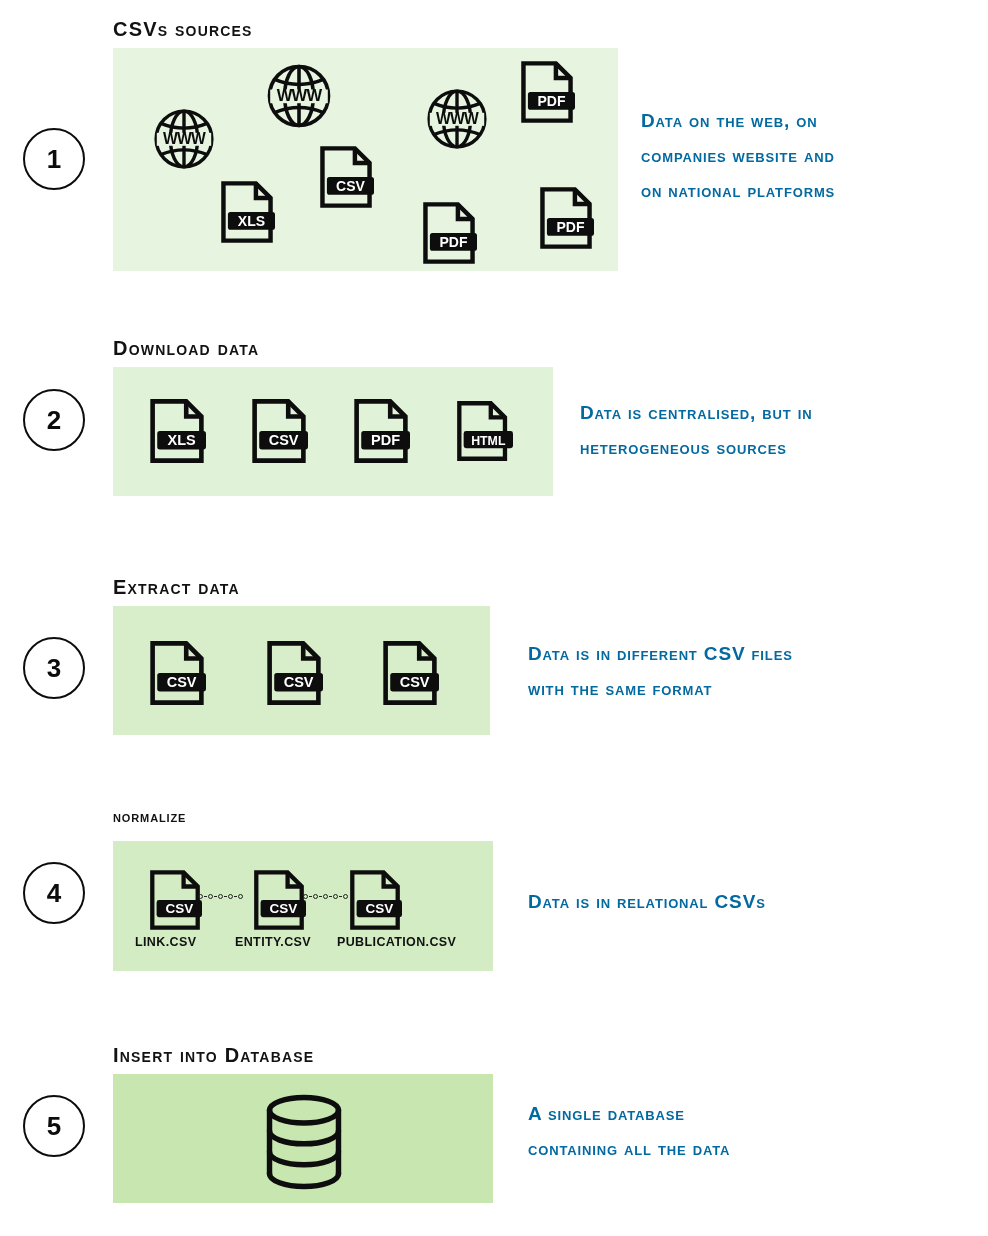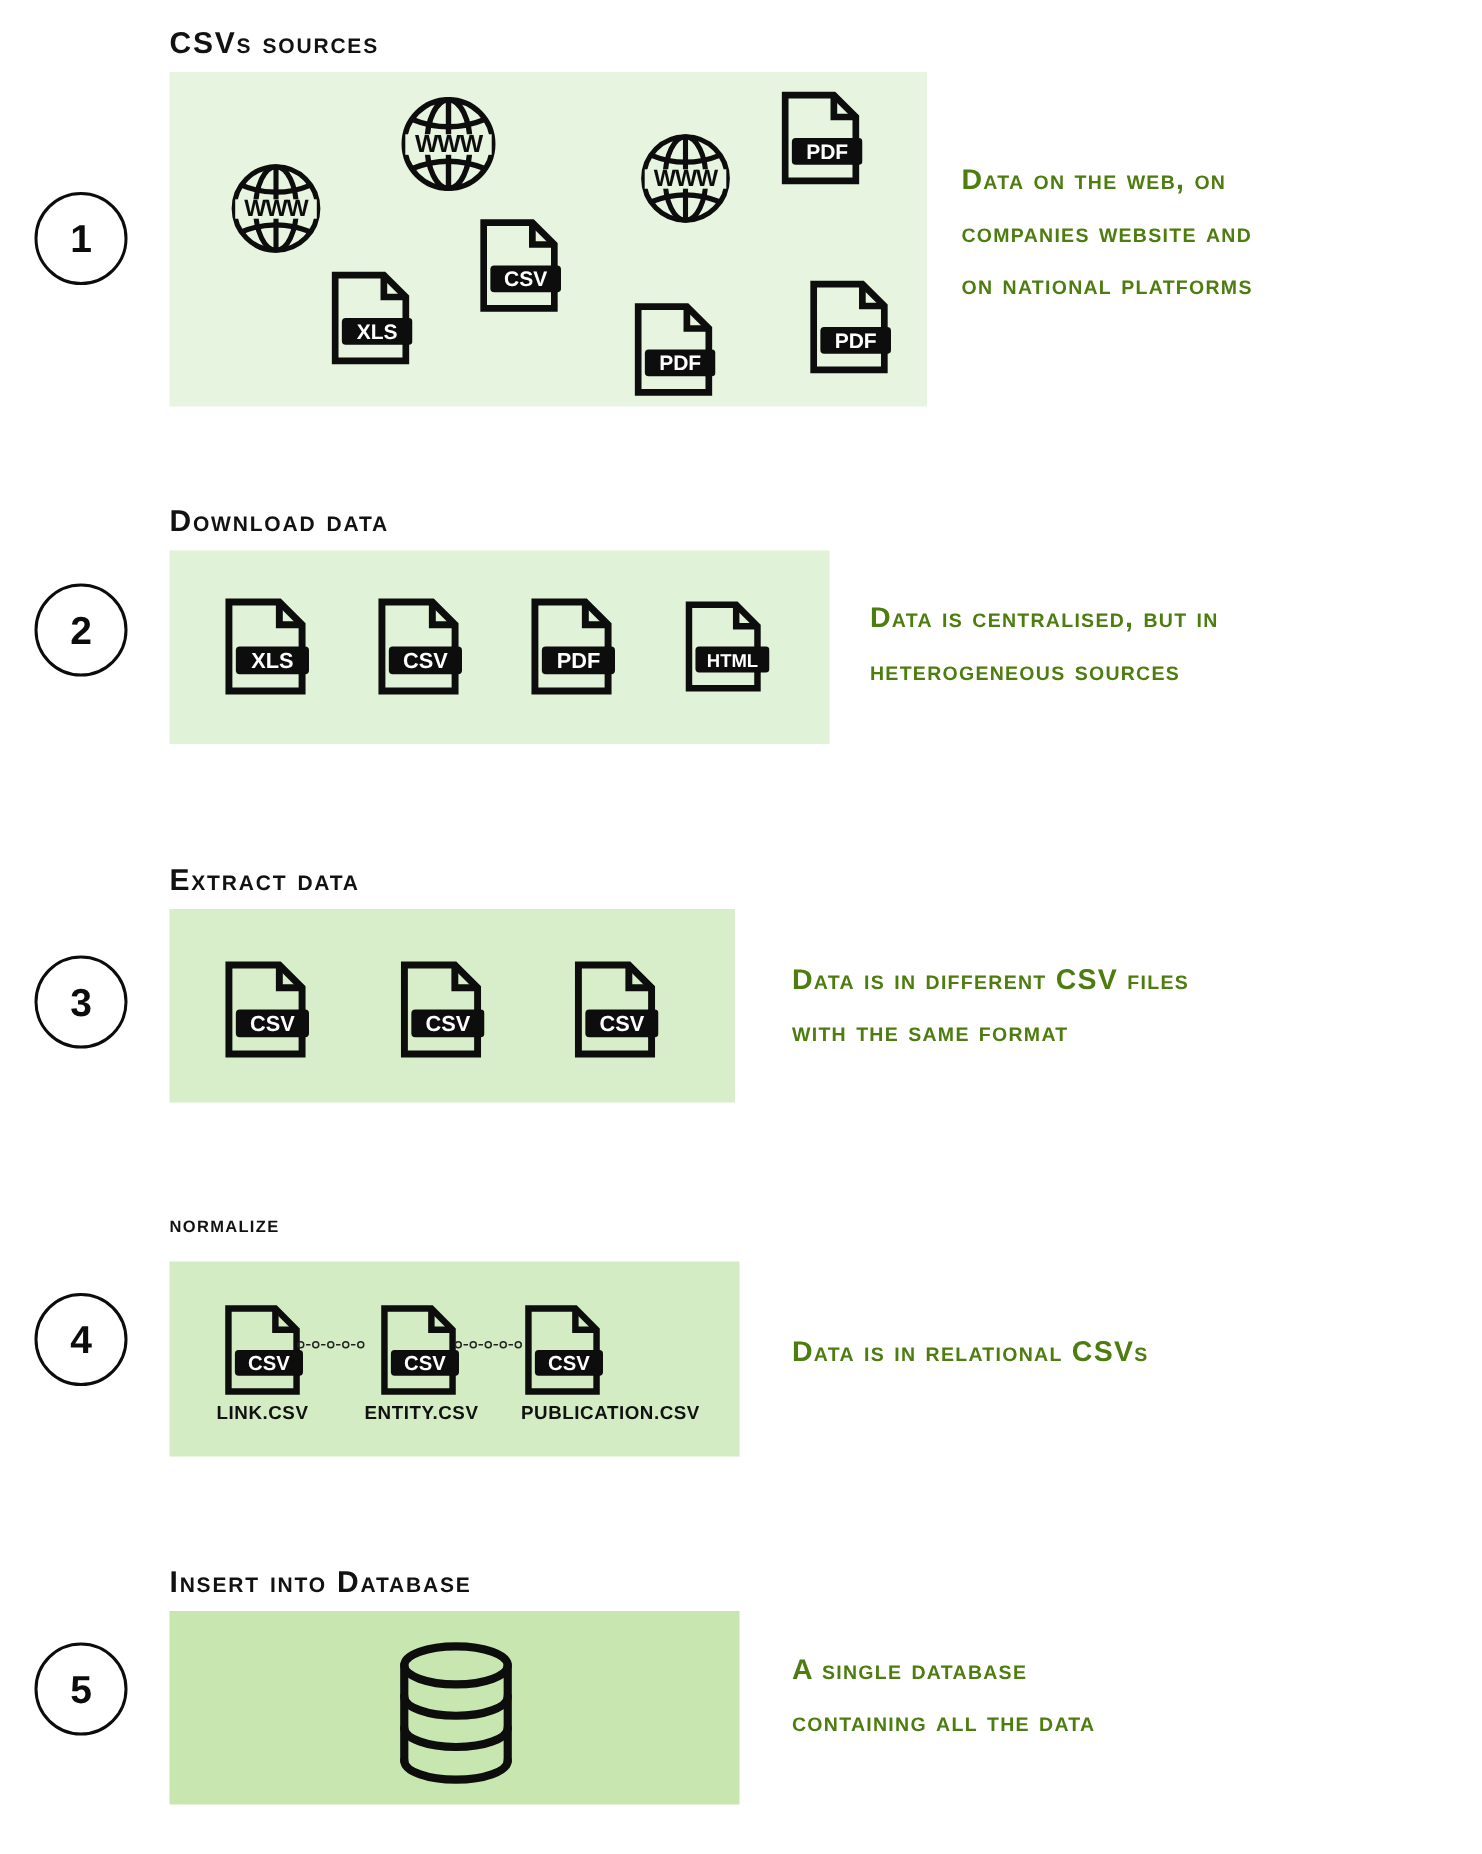--- a/index.html
+++ b/index.html
@@ -63,36 +63,36 @@
     box-sizing: border-box;
   }
 
   
   .desc {
     position: absolute;
     font-size: 19px;
     font-weight: 700;
     letter-spacing: 0.045em;
     line-height: 1.85;
-    color: #4d7c0f;
+    color: #0369a1;
     font-variant: small-caps;
   }
   .desc div { white-space: nowrap; }
 
   
   .icon-abs { position: absolute; }
 
   .file-label {
     position: absolute;
     font-size: 12.5px;
     font-weight: 700;
     letter-spacing: 0.03em;
     color: #111111;
     white-space: nowrap;
-    text-align: center;
+    text-align: left;
     text-transform: uppercase;
   }
 
   .chain {
     position: absolute;
     display: flex;
     align-items: center;
     gap: 1px;
   }
   .chain i {

